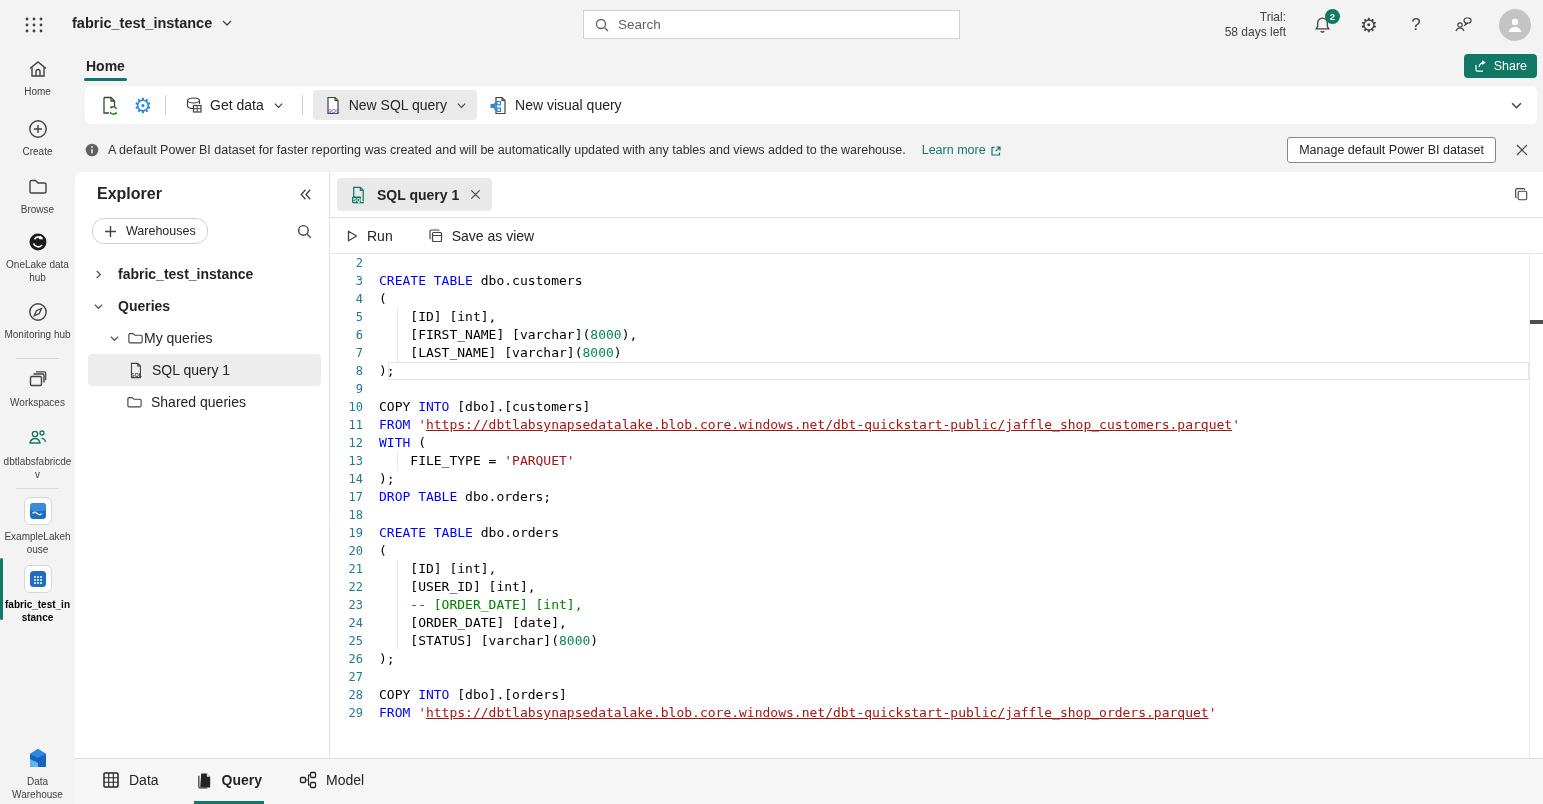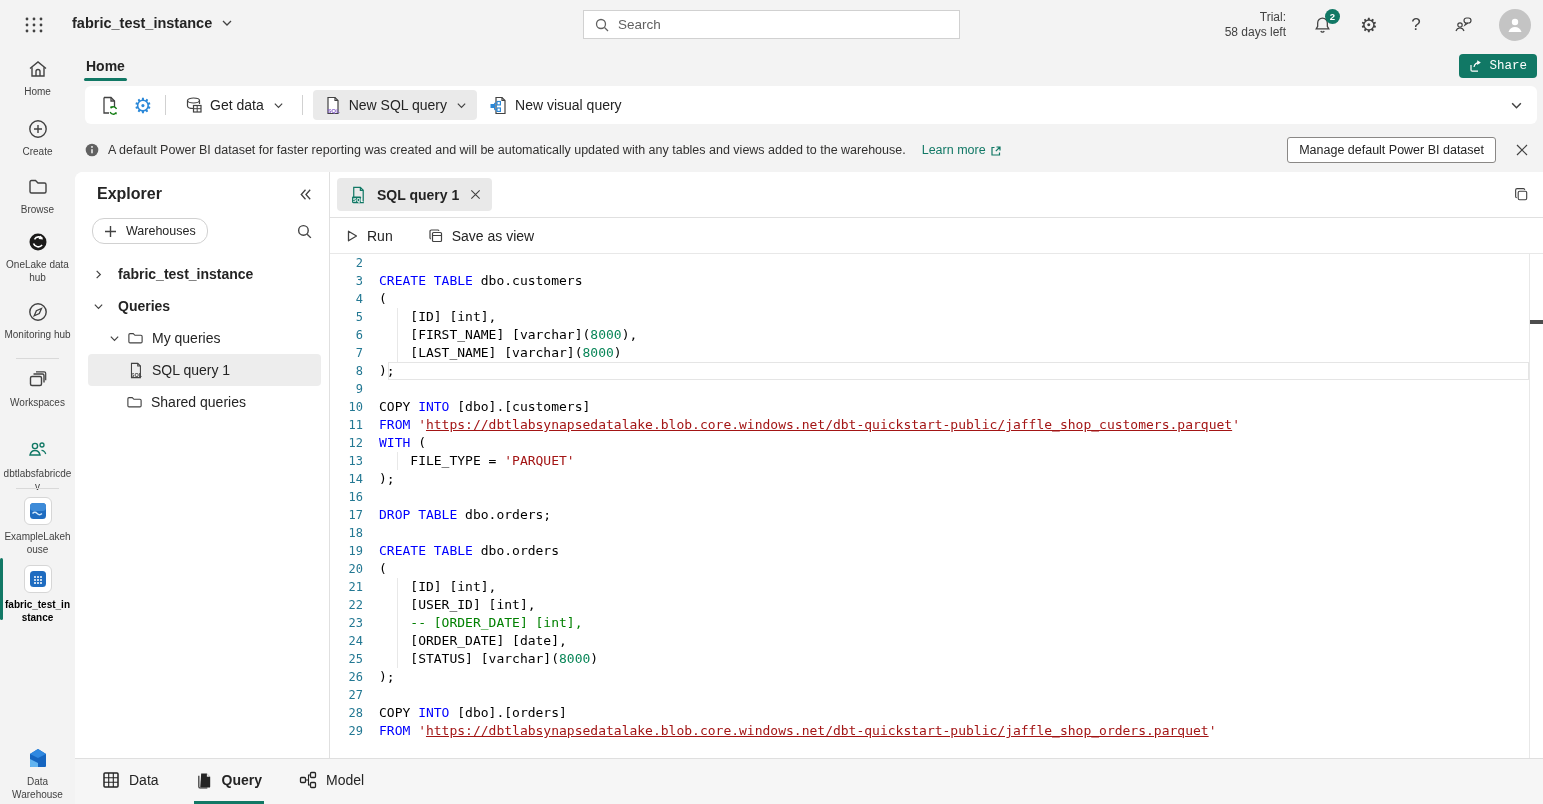--- a/index.html
+++ b/index.html
@@ -31,21 +31,21 @@
   .rail-div { position:absolute; left:16px; right:16px; height:1px; background:#d9d9d9; }
   .rail-bar { position:absolute; left:0; top:508px; width:3px; height:62px; background:#117865; border-radius:2px; }
   .badge-sq { width:28px; height:28px; border:1px solid #d6d6d6; border-radius:6px; background:#fff; display:flex; align-items:center; justify-content:center; }
 
   
   .main { position:absolute; top:50px; left:75px; right:0; bottom:0; display:flex; flex-direction:column; }
 
   .tabrow { height:32px; display:flex; align-items:center; position:relative; }
   .home-tab { margin-left:7px; font-size:14px; font-weight:600; color:#242424; position:relative; padding:0 4px; height:100%; display:flex; align-items:center; cursor:pointer; }
   .home-tab .underline { position:absolute; left:2px; right:2px; bottom:1px; height:3px; background:#117865; border-radius:2px; }
-  .share-btn { position:absolute; right:6px; top:4px; height:24px; background:#117865; color:#fff; border:none; border-radius:4px; display:flex; align-items:center; gap:6px; padding:0 10px; font-size:12.5px; font-family:Liberation Mono, monospace; cursor:pointer; }
+  .share-btn { position:absolute; right:6px; top:4px; height:24px; background:#117865; color:#fff; border:none; border-radius:4px; display:flex; align-items:center; gap:6px; padding:0 10px; font-size:12.5px; font-family:Liberation Sans, sans-serif; cursor:pointer; }
 
   .toolbarrow { height:46px; padding:4px 6px 4px 10px; }
   .toolbar { height:38px; background:#fff; border-radius:6px; display:flex; align-items:center; padding:0 12px; position:relative; }
   .tb-icon { width:24px; height:24px; display:flex; align-items:center; justify-content:center; cursor:pointer; }
   .tb-div { width:1px; height:20px; background:#d1d1d1; margin:0 10px; }
   .tb-btn { display:flex; align-items:center; gap:7px; font-size:14px; color:#242424; padding:0 8px; height:30px; cursor:pointer; border-radius:4px; }
   .tb-btn.raised { background:#eaeaea; padding:0 10px; }
   .tb-caret { margin-left:2px; }
   .ribbon-collapse { position:absolute; right:10px; top:8px; width:22px; height:22px; display:flex; align-items:center; justify-content:center; cursor:pointer; color:#424242; }
 
@@ -66,21 +66,21 @@
   .exp-toolbar { display:flex; align-items:center; margin:15px 16px 0 17px; }
   .wh-btn { height:26px; border:1px solid #d1d1d1; border-radius:12px; background:#fff; display:flex; align-items:center; gap:9px; padding:0 11px; font-size:12.5px; color:#242424; font-family:inherit; cursor:pointer; }
   .exp-search { margin-left:auto; cursor:pointer; color:#424242; display:flex; }
   .tree { margin-top:14px; }
   .trow { height:32px; display:flex; align-items:center; font-size:14px; color:#242424; cursor:pointer; }
   .trow .chev { width:12px; display:flex; justify-content:center; color:#424242; flex:none; }
   .trow.r-root { padding-left:17px; }
   .trow.r-root .tlabel { margin-left:14px; font-weight:700; }
   .trow.r-sub { padding-left:33px; }
   .trow.r-sub .ticon { margin-left:7px; }
-  .trow.r-sub .tlabel { margin-left:8px; }
+  .trow.r-sub .tlabel { }
   .trow.r-sel { margin:0 8px 0 13px; background:#ededed; border-radius:4px; padding-left:39px; height:32px; }
   .trow.r-sel .tlabel { margin-left:8px; }
   .trow.r-plain { padding-left:51px; }
   .trow.r-plain .tlabel { margin-left:8px; }
 
   .qpanel { flex:1; min-width:0; display:flex; flex-direction:column; position:relative; background:#fff; }
   .qtabs { height:46px; border-bottom:1px solid #e0e0e0; position:relative; display:flex; }
   .qtab { margin:6px 0 0 7px; height:33px; background:#e9e9e9; border-radius:4px; display:flex; align-items:center; padding:0 10px 0 12px; gap:10px; cursor:pointer; }
   .qtab-label { font-size:14px; font-weight:600; color:#242424; }
   .qtab-close { display:flex; color:#424242; cursor:pointer; }
@@ -236,21 +236,21 @@
     <div class="rail-item" style="top:319px">
       <span>
           <svg width="22" height="22" viewBox="0 0 22 22">
             <rect x="3.5" y="7.5" width="11" height="9" rx="1.5" fill="none" stroke="#424242" stroke-width="1.4"></rect>
             <path d="M6.5 5h9A1.5 1.5 0 0 1 17 6.5v7" fill="none" stroke="#424242" stroke-width="1.4"></path>
             <path d="M9 2.8h8.2A1.5 1.5 0 0 1 18.7 4.3v7" fill="none" stroke="#424242" stroke-width="1.2"></path>
           </svg>
         </span>
       <span class="lbl">Workspaces</span>
     </div>
-    <div class="rail-item" style="top:388px">
+    <div class="rail-item" style="top:376px">
       <span>
           <svg width="24" height="24" viewBox="0 0 24 24">
             <circle cx="9" cy="8" r="2.6" fill="none" stroke="#117865" stroke-width="1.4"></circle>
             <circle cx="16" cy="7" r="2" fill="none" stroke="#117865" stroke-width="1.3"></circle>
             <path d="M4 17c.7-3 2.7-4.5 5-4.5s4.3 1.5 5 4.5z" fill="none" stroke="#117865" stroke-width="1.4"></path>
             <path d="M15.5 12.3c2 .1 3.6 1.4 4.2 3.7" fill="none" stroke="#117865" stroke-width="1.3"></path>
           </svg>
         </span>
       <span class="lbl brk">dbtlabsfabricdev</span>
     </div>
@@ -586,24 +586,20 @@
               </div>
               <div class="crow">
                 <div class="ln">13</div>
                 <div class="lc"><span class="guide"></span><span class="t-pl">    FILE_TYPE = </span><span class="t-str">'PARQUET'</span></div>
               </div>
               <div class="crow">
                 <div class="ln">14</div>
                 <div class="lc"><span class="t-pl">);</span></div>
               </div>
               <div class="crow">
-                <div class="ln">16</div>
-                <div class="lc"></div>
-              </div>
-              <div class="crow">
                 <div class="ln">17</div>
                 <div class="lc"><span class="t-kw">DROP TABLE</span><span class="t-pl"> dbo.orders;</span></div>
               </div>
               <div class="crow">
                 <div class="ln">18</div>
                 <div class="lc"></div>
               </div>
               <div class="crow">
                 <div class="ln">19</div>
                 <div class="lc"><span class="t-kw">CREATE TABLE</span><span class="t-pl"> dbo.orders</span></div>

